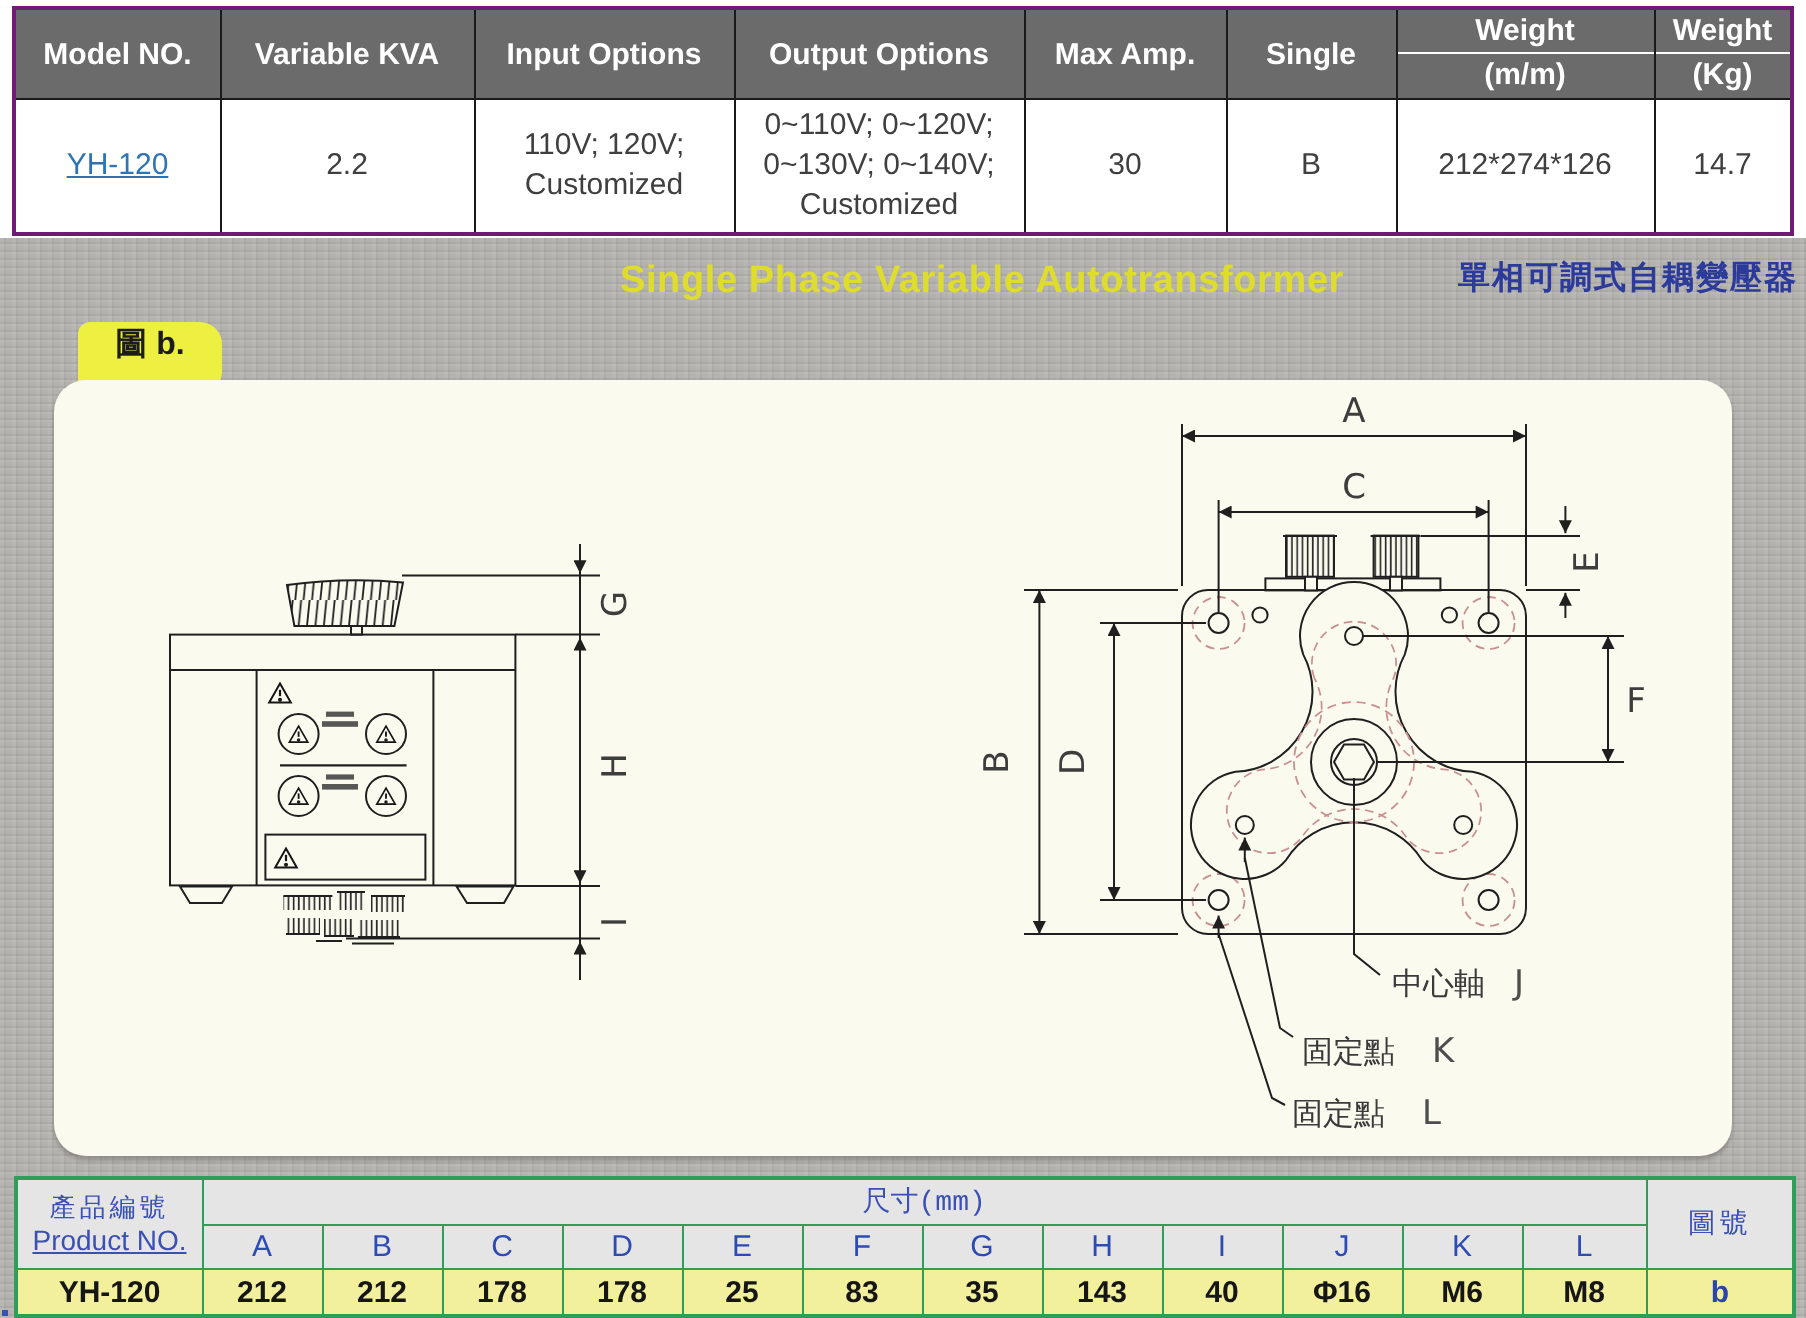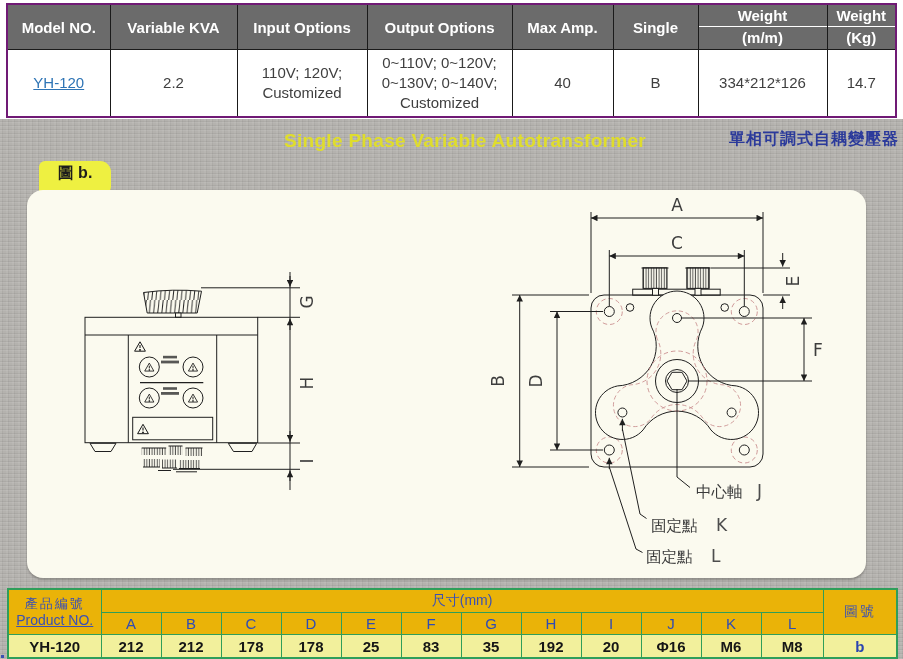--- a/index.html
+++ b/index.html
@@ -4,21 +4,21 @@
 <style>
   html,body{margin:0;padding:0;}
   body{width:903px;height:659px;position:relative;overflow:hidden;background:#ffffff;
        font-family:"Liberation Sans",sans-serif;}
   
   .gray-band{position:absolute;left:0;top:119px;width:903px;height:540px;background:#b4b2ae;
     background-image:
       repeating-linear-gradient(0deg, rgba(255,255,255,.07) 0 1px, rgba(0,0,0,.05) 1px 2px, rgba(255,255,255,0) 2px 4px),
       repeating-linear-gradient(90deg, rgba(255,255,255,.05) 0 2px, rgba(0,0,0,.04) 2px 3px, rgba(255,255,255,0) 3px 6px);}
   
-  .title-en{position:absolute;left:284px;top:130px;width:465px;font-size:19px;font-weight:bold;
+  .title-en{position:absolute;left:310px;top:130px;width:465px;font-size:19px;font-weight:bold;
     color:#dfdd2c;letter-spacing:.3px;white-space:nowrap;}
   .title-zh{position:absolute;right:4px;top:129px;font-size:16px;font-weight:bold;color:#2b3a9b;
     letter-spacing:1px;white-space:nowrap;}
   .fig-badge{position:absolute;left:39px;top:161px;width:72px;height:36px;background:#eef041;
     border-radius:6px 11px 11px 6px;color:#1c1c1c;font-size:16px;font-weight:bold;
     text-align:center;line-height:24px;}
   
   .panel{position:absolute;left:27px;top:190px;width:839px;height:388px;background:#fbfaef;
     border-radius:16px;box-shadow:0 2px 2px rgba(96,94,88,.45);}
   svg.drawing{position:absolute;left:0;top:0;width:903px;height:659px;}
@@ -26,26 +26,26 @@
   table.spec{position:absolute;left:6px;top:3px;width:889px;border-collapse:collapse;
     table-layout:fixed;border:2px solid #701a75;}
   table.spec th,table.spec td{border:1px solid #1a1a1a;text-align:center;vertical-align:middle;padding:0;}
   table.spec th{background:#6b6b6b;color:#ffffff;font-size:15px;font-weight:bold;height:44px;}
   table.spec td{height:66px;color:#3f3f3f;font-size:15px;background:#ffffff;line-height:20px;}
   .split-head div:first-child{height:21px;line-height:22px;border-bottom:1px solid #ffffff;}
   .split-head div:last-child{height:22px;line-height:21px;}
   a.model-link{color:#2e74b5;text-decoration:underline;}
   
   table.dims{position:absolute;left:7px;top:588px;width:889px;border-collapse:collapse;
-    table-layout:fixed;border:2px solid #2f9e5a;background:#eab308;}
+    table-layout:fixed;border:2px solid #2f9e5a;background:#e5e5e5;}
   table.dims th,table.dims td{border:1px solid #2f9e5a;text-align:center;vertical-align:middle;padding:0;}
   td.prod-head{font-size:13px;line-height:16px;}
   td.prod-head .zh{font-family:"Liberation Serif",serif;color:#3a50b4;font-size:13px;letter-spacing:2px;}
   td.prod-head .en{color:#3a50b4;font-size:14px;text-decoration:underline;}
-  td.size-head{font-family:Liberation Sans, sans-serif;color:#3a50b4;font-size:14px;height:22px;}
+  td.size-head{font-family:Liberation Mono, monospace;color:#3a50b4;font-size:14px;height:22px;}
   td.figno-head{font-family:"Liberation Serif",serif;color:#3a50b4;font-size:14px;letter-spacing:2px;margin-top:35px;}
   td.letter{color:#2e4bb5;font-size:15px;height:21px;}
   tr.valrow td{background:#f2f09c;height:22px;font-size:15px;font-weight:600;color:#161616;}
   tr.valrow td.figval{color:#2a44b0;}
   .dot-artifact{position:absolute;left:1px;top:655px;width:3px;height:3px;background:#3a50b4;}
 </style>
 </head>
 <body>
 
 <div class="gray-band"></div>
@@ -245,23 +245,23 @@
     <td>2.2</td>
     <td>
       <div>110V; 120V;</div>
       <div>Customized</div>
     </td>
     <td>
       <div>0~110V; 0~120V;</div>
       <div>0~130V; 0~140V;</div>
       <div>Customized</div>
     </td>
-    <td>40</td>
+    <td>30</td>
     <td>B</td>
-    <td>334*212*126</td>
+    <td>212*274*126</td>
     <td>14.7</td>
   </tr>
 </tbody>
   </table>
 
 <table class="dims">
   <colgroup>
     <col style="width:93px">
     <col style="width:60px">
       <col style="width:60px">
@@ -302,22 +302,22 @@
   </tr>
   <tr class="valrow">
     <td>YH-120</td>
     <td>212</td>
     <td>212</td>
     <td>178</td>
     <td>178</td>
     <td>25</td>
     <td>83</td>
     <td>35</td>
-    <td>192</td>
-    <td>20</td>
+    <td>143</td>
+    <td>40</td>
     <td>Φ16</td>
     <td>M6</td>
     <td>M8</td>
     <td class="figval">b</td>
   </tr>
 </tbody>
   </table>
 
 <div class="dot-artifact"></div>
 

